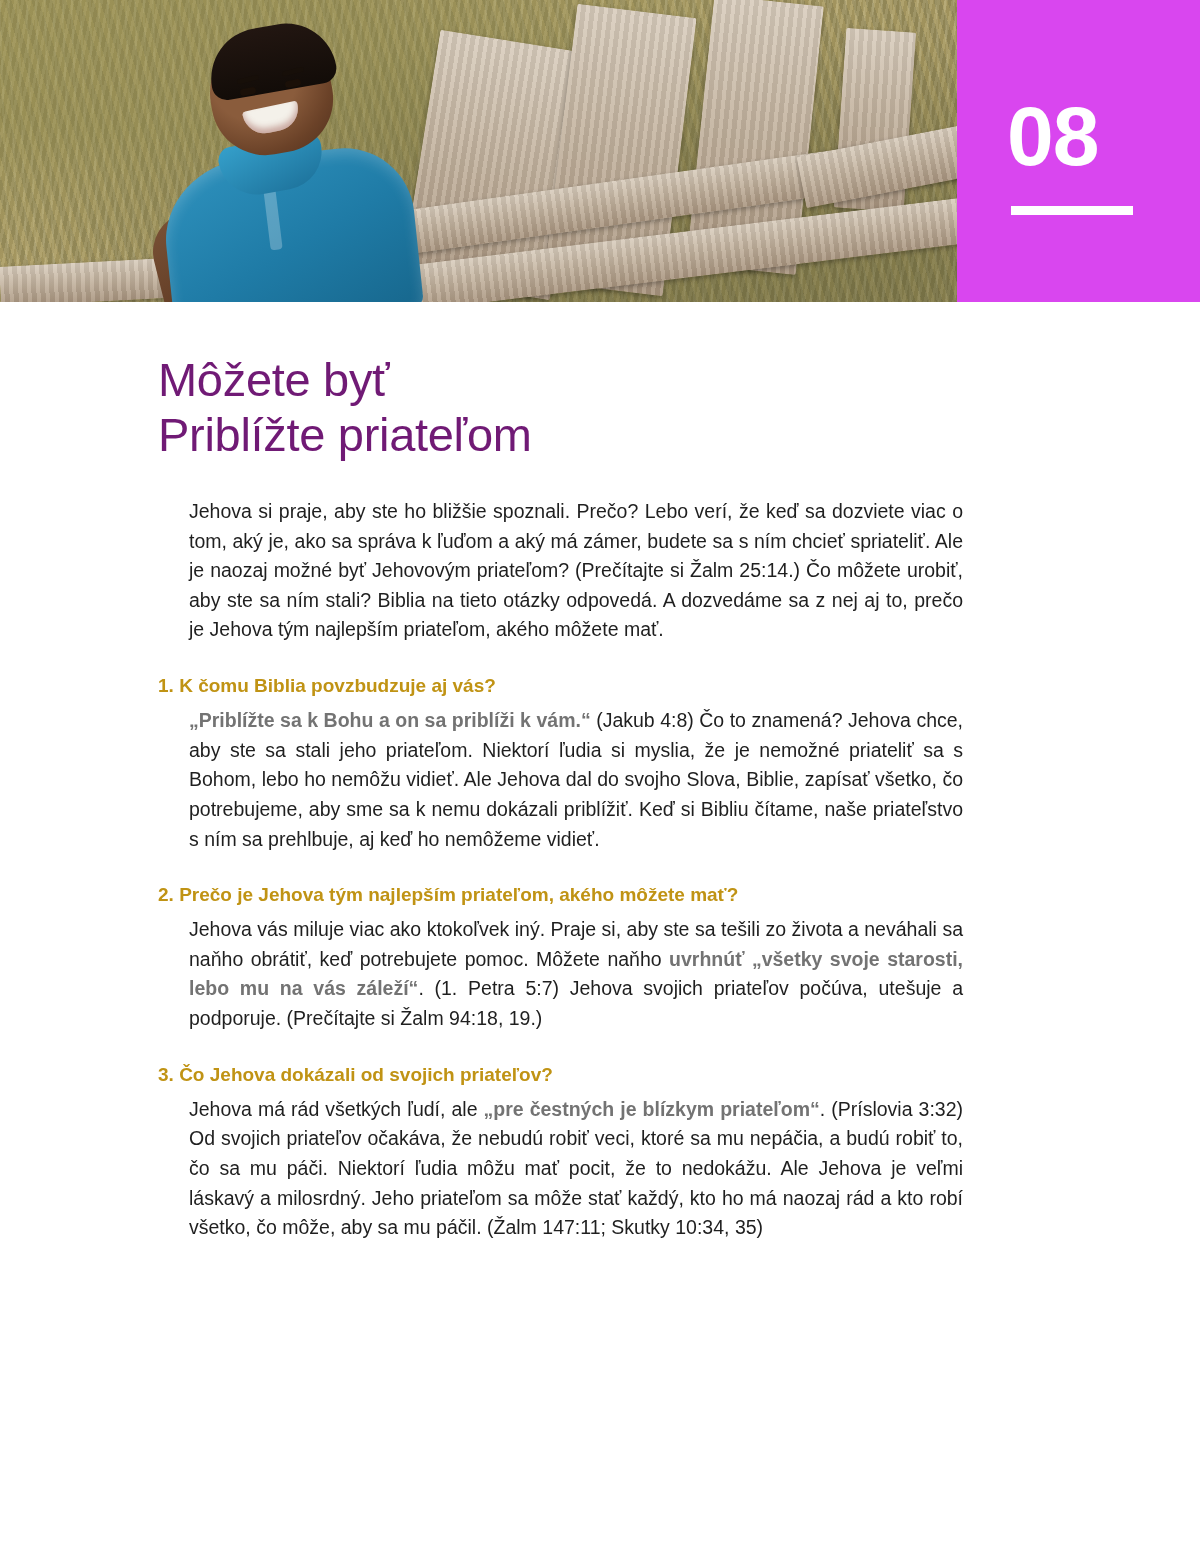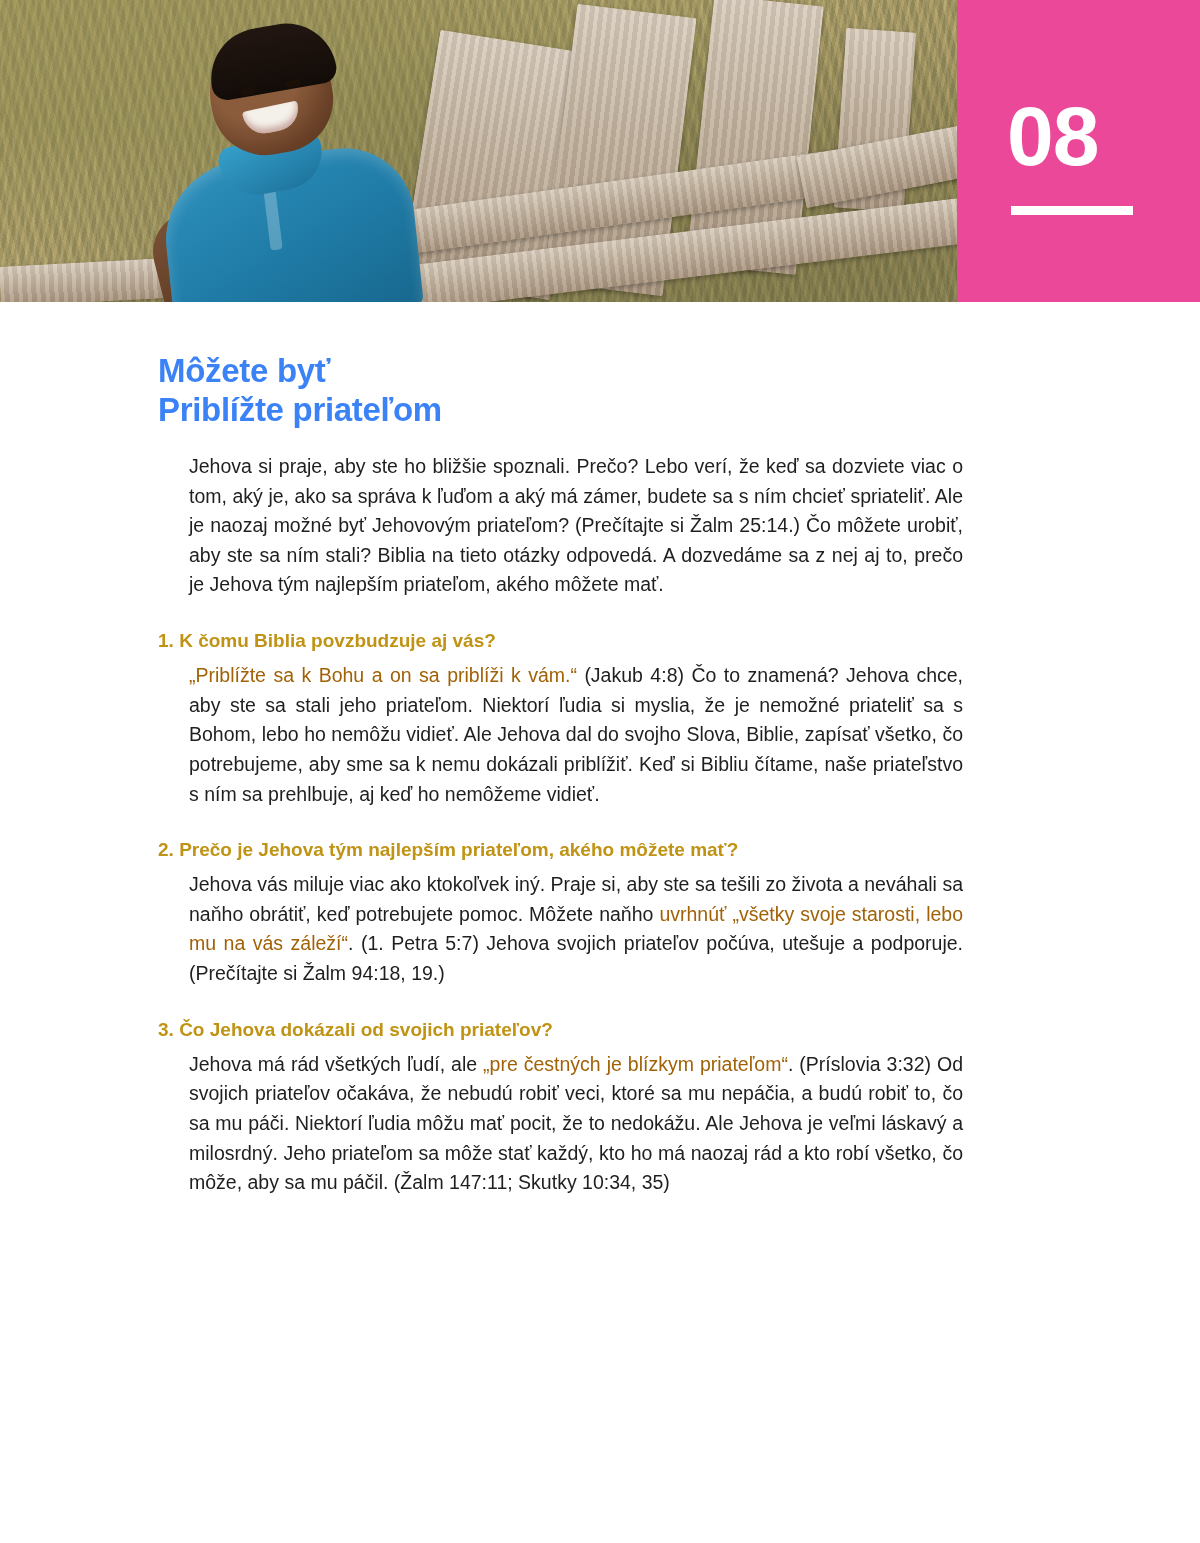--- a/index.html
+++ b/index.html
@@ -116,21 +116,21 @@
   }
   .man-arm {
     position: absolute; left: 8px; top: 196px; width: 92px; height: 106px;
     background: linear-gradient(160deg, #7a5236, #59351f);
     border-radius: 40px 20px 14px 14px; transform: rotate(-14deg);
   }
 
   .hero-number {
     width: 243px;
     height: 302px;
-    background: #ec4899;
+    background: #d946ef;
     position: relative;
   }
   .hero-number .num {
     position: absolute;
     left: 50px;
     top: 94px;
     font-size: 84px;
     font-weight: bold;
     color: #ffffff;
     letter-spacing: -1px;
@@ -143,44 +143,44 @@
     width: 122px;
     height: 9px;
     background: #ffffff;
   }
 
   
   .article { padding: 0; }
   .title {
     margin: 50px 0 0 158px;
     width: 860px;
-    font-size: 33px;
+    font-size: 47px;
     line-height: 1.18;
-    font-weight: bold;
-    color: #3b82f6;
+    font-weight: normal;
+    color: #701a75;
     letter-spacing: -0.3px;
   }
-  .body-wrap { margin: 22px 0 0 0; }
+  .body-wrap { margin: 34px 0 0 0; }
   p.para {
     width: 774px;
     margin: 0 0 0 189px;
     font-size: 19.5px;
     line-height: 1.52;
     text-align: justify;
     color: #1f1f1f;
   }
   h2.q {
     width: 830px;
     margin: 30px 0 9px 158px;
     font-size: 19px;
     font-weight: bold;
     color: #c09314;
   }
   h2.q .qn { color: #c09314; }
-  b, strong { font-weight: normal; color: #a16207; }
+  b, strong { font-weight: bold; color: #737373; }
 </style>
 </head>
 <body>
 
 <div class="hero">
 
   <div class="hero-photo">
     <div class="grass"></div>
 
     <div class="plank p3"></div>

